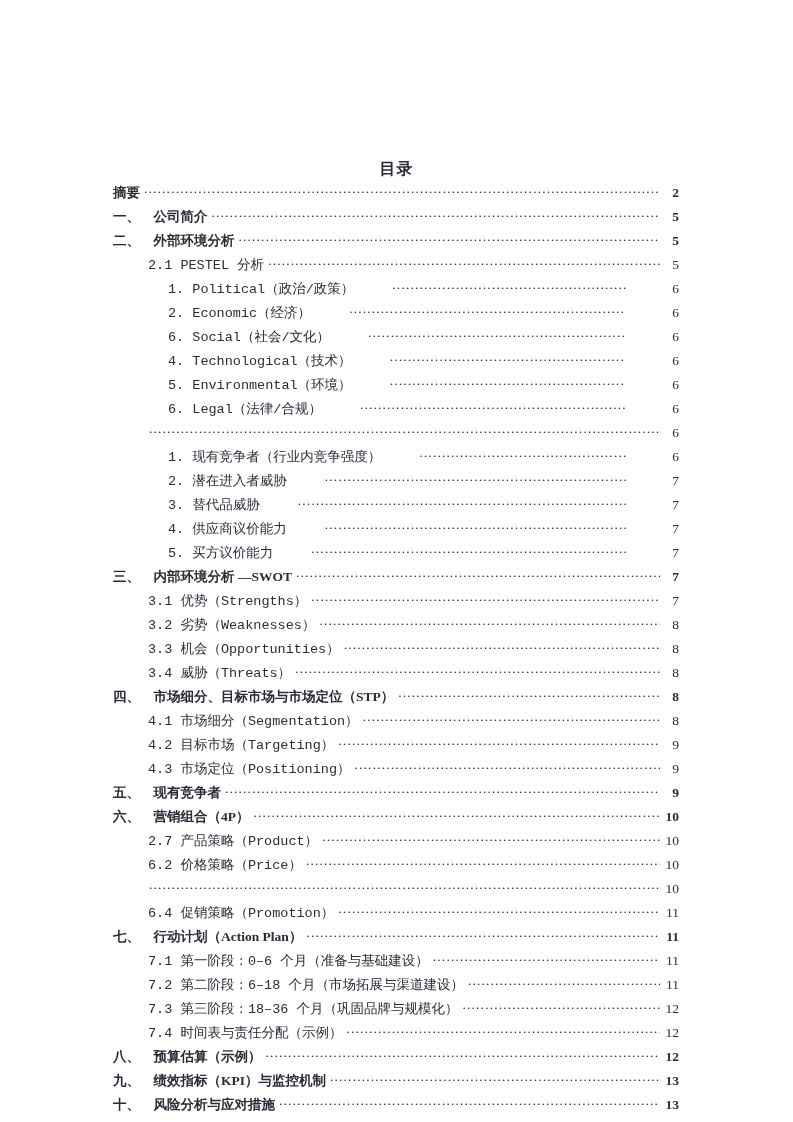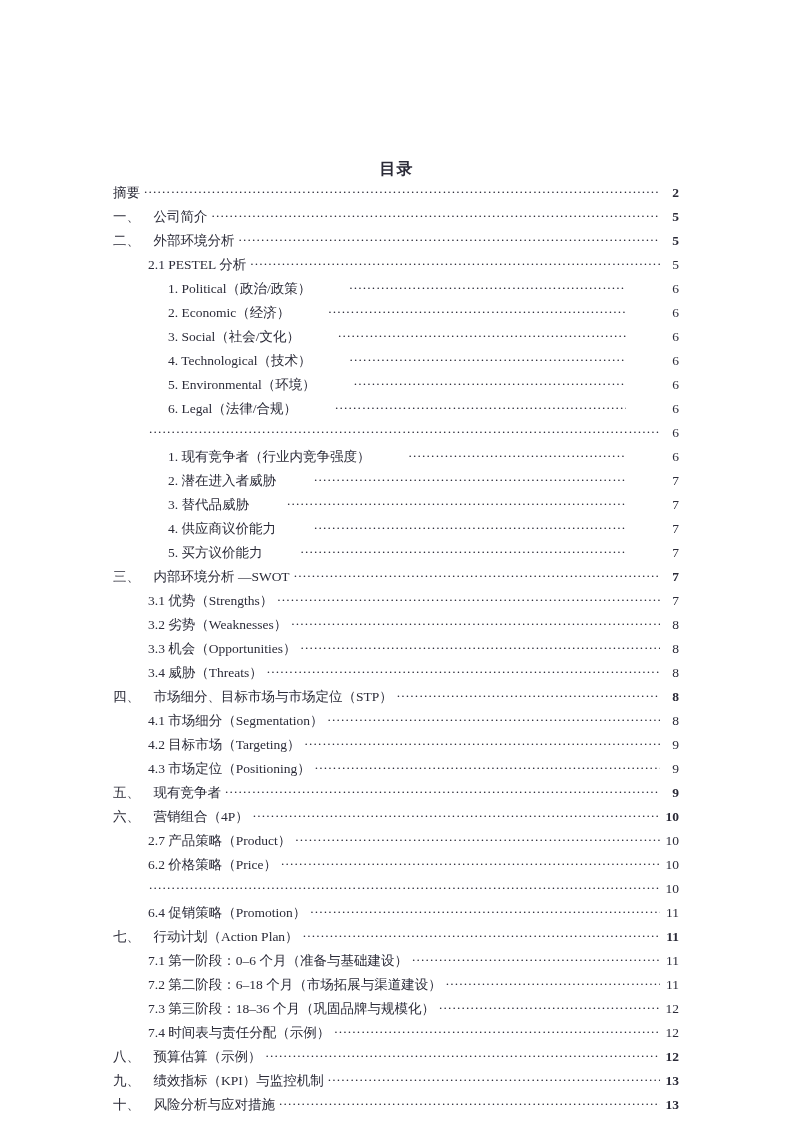--- a/index.html
+++ b/index.html
@@ -73,23 +73,23 @@
     flex: 0 0 auto;
     text-align: right;
     min-width: 16px;
     padding-left: 2px;
   }
   
   .lvl0 { margin-left: 0px; }
   .lvl1 { margin-left: 35px; }
   .lvl2 { margin-left: 55px; gap: 34px; }
 
-  .lvl0 .label { font-weight: normal; }
+  .lvl0 .label { font-weight: bold; }
   .lvl0 .page-no { font-weight: bold; }
-  .lvl1 .label, .lvl2 .label { font-weight: normal; }
+  .lvl1 .label, .lvl2 .label { font-weight: normal; font-family: Liberation Mono, monospace; }
 </style>
 </head>
 <body>
 
 <div class="page">
 
   <div class="toc-title">目录</div>
 
   <div class="toc" id="toc-list">
       <div class="toc-row lvl0">
@@ -116,21 +116,21 @@
         <span class="label">1. Political（政治/政策）</span>
         <span class="leader"></span>
         <span class="page-no">6</span>
       </div>
       <div class="toc-row lvl2">
         <span class="label">2. Economic（经济）</span>
         <span class="leader"></span>
         <span class="page-no">6</span>
       </div>
       <div class="toc-row lvl2">
-        <span class="label">3. Social（社会/文化）</span>
+        <span class="label">6. Social（社会/文化）</span>
         <span class="leader"></span>
         <span class="page-no">6</span>
       </div>
       <div class="toc-row lvl2">
         <span class="label">4. Technological（技术）</span>
         <span class="leader"></span>
         <span class="page-no">6</span>
       </div>
       <div class="toc-row lvl2">
         <span class="label">5. Environmental（环境）</span>

